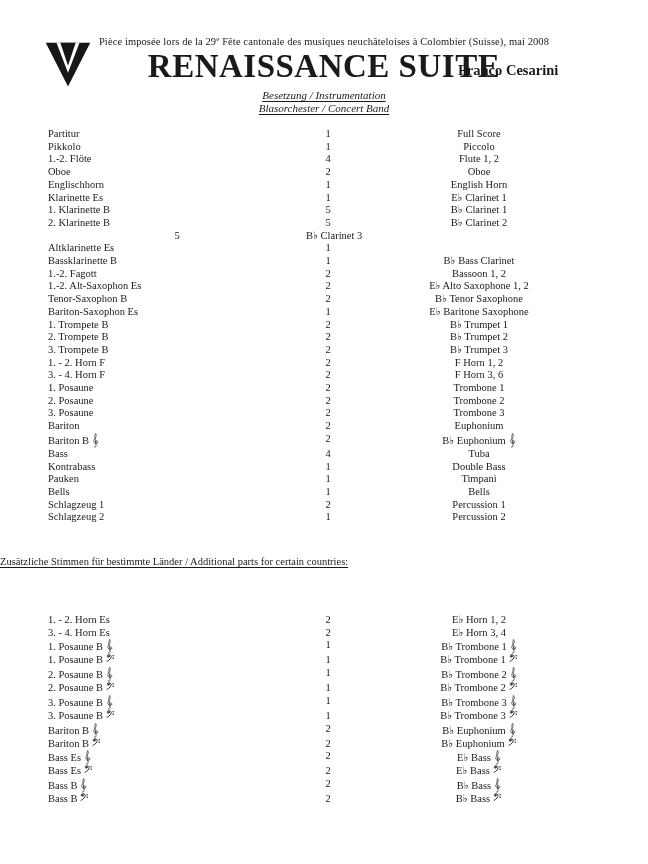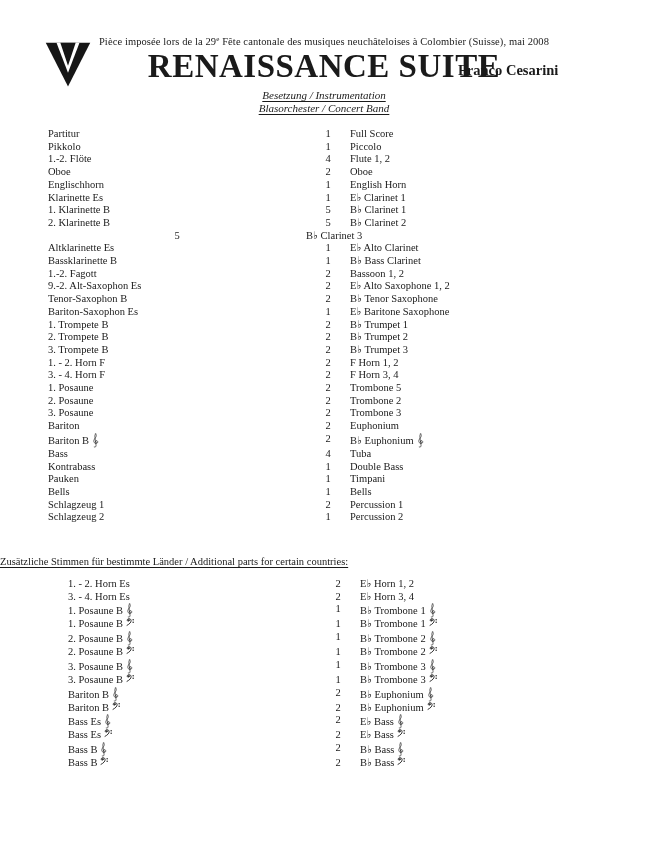--- a/index.html
+++ b/index.html
@@ -21,29 +21,29 @@
   .composer{
     position:absolute;top:62px;right:40px;width:150px;text-align:left;
     font-size:14.5px;font-weight:700;
   }
   .subtitle{position:absolute;left:0;right:0;text-align:center;font-size:11px;font-style:italic;}
   .subtitle.u{text-decoration:underline;text-underline-offset:2px;}
   .sub1{top:89px;}
   .sub2{top:102px;}
   .inst-table{position:absolute;left:48px;right:40px;}
   .main-table{top:128px;}
-  .add-table{top:578px;margin-left:20px;}
+  .add-table{top:614px;}
   .t-row{
     display:grid;grid-template-columns:1fr 44px 1fr;
     line-height:12.7px;font-size:10.5px;
   }
   .cell{white-space:nowrap;}
   .cell.de{text-align:left;}
   .cell.qty{text-align:center;}
-  .cell.en{text-align:left;}
+  .cell.en{text-align:center;}
   .add-heading{
     position:absolute;top:556px;left:0;right:0;
     font-size:10.5px;text-decoration:underline;text-underline-offset:2px;
   }
   .clef{display:inline-block;}
   .clef.treble{width:7px;height:15px;margin-left:3px;vertical-align:-4px;}
   .clef.bass{width:9px;height:9px;margin-left:3px;vertical-align:0px;}
 </style>
 </head>
 <body>
@@ -105,34 +105,33 @@
       <span class="cell qty">5</span>
       <span class="cell en">B♭ Clarinet 2</span>
     </div>
     <div class="t-row">
       <span class="cell qty">5</span>
       <span class="cell en">B♭ Clarinet 3</span>
     </div>
     <div class="t-row">
       <span class="cell de">Altklarinette Es</span>
       <span class="cell qty">1</span>
-      <span class="cell en">E♭ Alto Clarinet</span>
     </div>
     <div class="t-row">
       <span class="cell de">Bassklarinette B</span>
       <span class="cell qty">1</span>
       <span class="cell en">B♭ Bass Clarinet</span>
     </div>
     <div class="t-row">
       <span class="cell de">1.-2. Fagott</span>
       <span class="cell qty">2</span>
       <span class="cell en">Bassoon 1, 2</span>
     </div>
     <div class="t-row">
-      <span class="cell de">9.-2. Alt-Saxophon Es</span>
+      <span class="cell de">1.-2. Alt-Saxophon Es</span>
       <span class="cell qty">2</span>
       <span class="cell en">E♭ Alto Saxophone 1, 2</span>
     </div>
     <div class="t-row">
       <span class="cell de">Tenor-Saxophon B</span>
       <span class="cell qty">2</span>
       <span class="cell en">B♭ Tenor Saxophone</span>
     </div>
     <div class="t-row">
       <span class="cell de">Bariton-Saxophon Es</span>
@@ -155,26 +154,26 @@
       <span class="cell en">B♭ Trumpet 3</span>
     </div>
     <div class="t-row">
       <span class="cell de">1. - 2. Horn F</span>
       <span class="cell qty">2</span>
       <span class="cell en">F Horn 1, 2</span>
     </div>
     <div class="t-row">
       <span class="cell de">3. - 4. Horn F</span>
       <span class="cell qty">2</span>
-      <span class="cell en">F Horn 3, 4</span>
+      <span class="cell en">F Horn 3, 6</span>
     </div>
     <div class="t-row">
       <span class="cell de">1. Posaune</span>
       <span class="cell qty">2</span>
-      <span class="cell en">Trombone 5</span>
+      <span class="cell en">Trombone 1</span>
     </div>
     <div class="t-row">
       <span class="cell de">2. Posaune</span>
       <span class="cell qty">2</span>
       <span class="cell en">Trombone 2</span>
     </div>
     <div class="t-row">
       <span class="cell de">3. Posaune</span>
       <span class="cell qty">2</span>
       <span class="cell en">Trombone 3</span>

